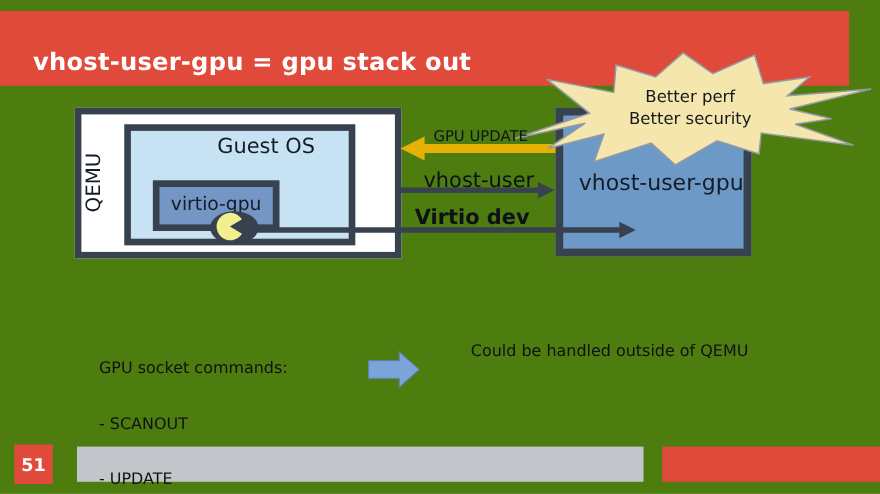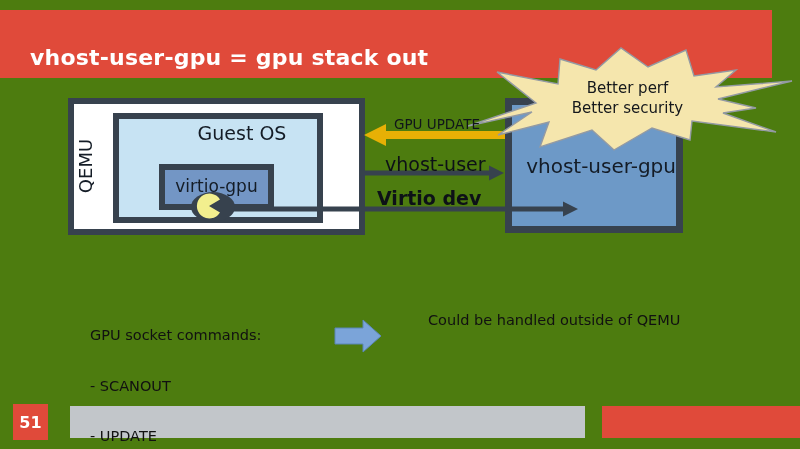--- a/index.html
+++ b/index.html
@@ -15,21 +15,21 @@
              display:flex;align-items:flex-end;box-sizing:border-box;padding:0 0 8px 30px;z-index:1;}
   .title-bar .title{color:#fff;font-size:22px;font-weight:bold;letter-spacing:.2px;}
   
   .box{position:absolute;box-sizing:border-box;border:6px solid var(--navy);z-index:2;}
   .qemu-box{left:68px;top:98px;width:297px;height:137px;background:#fff;}
   .qemu-label{position:absolute;left:26px;top:155px;width:120px;height:22px;text-align:center;
               font-size:18px;transform:rotate(-90deg);z-index:3;}
   .guestos-box{left:113px;top:113px;width:210px;height:110px;background:var(--light-blue);
                text-align:center;padding-left:48px;}
   .guestos-box .lbl{font-size:19px;padding-top:3px;}
-  .virtio-box{left:159px;top:164px;width:115px;height:46px;background:var(--mid-blue);
+  .virtio-box{left:139px;top:164px;width:115px;height:46px;background:var(--mid-blue);
               text-align:center;}
   .virtio-box .lbl{font-size:17px;line-height:33px;}
   .vug-box{left:505px;top:98px;width:178px;height:135px;background:var(--box-blue);border-width:7px;
            display:flex;align-items:center;justify-content:flex-end;}
   .vug-box .lbl{font-size:20px;}
   
   .overlay{position:absolute;left:0;top:0;z-index:5;pointer-events:none;}
   .f-navy{fill:var(--navy);}
   .f-gold{fill:var(--gold);}
   .f-cream{fill:var(--cream);stroke:#939aa3;stroke-width:1.4;}

